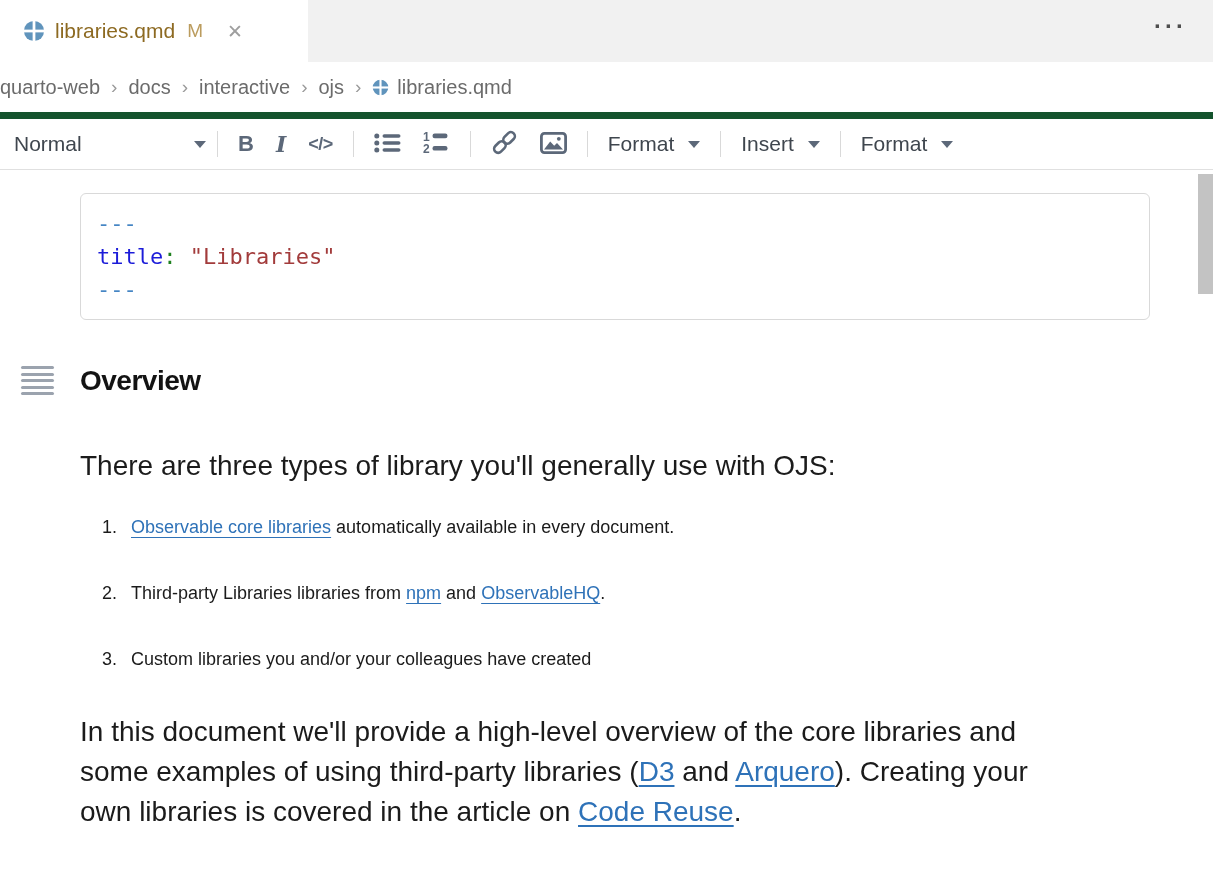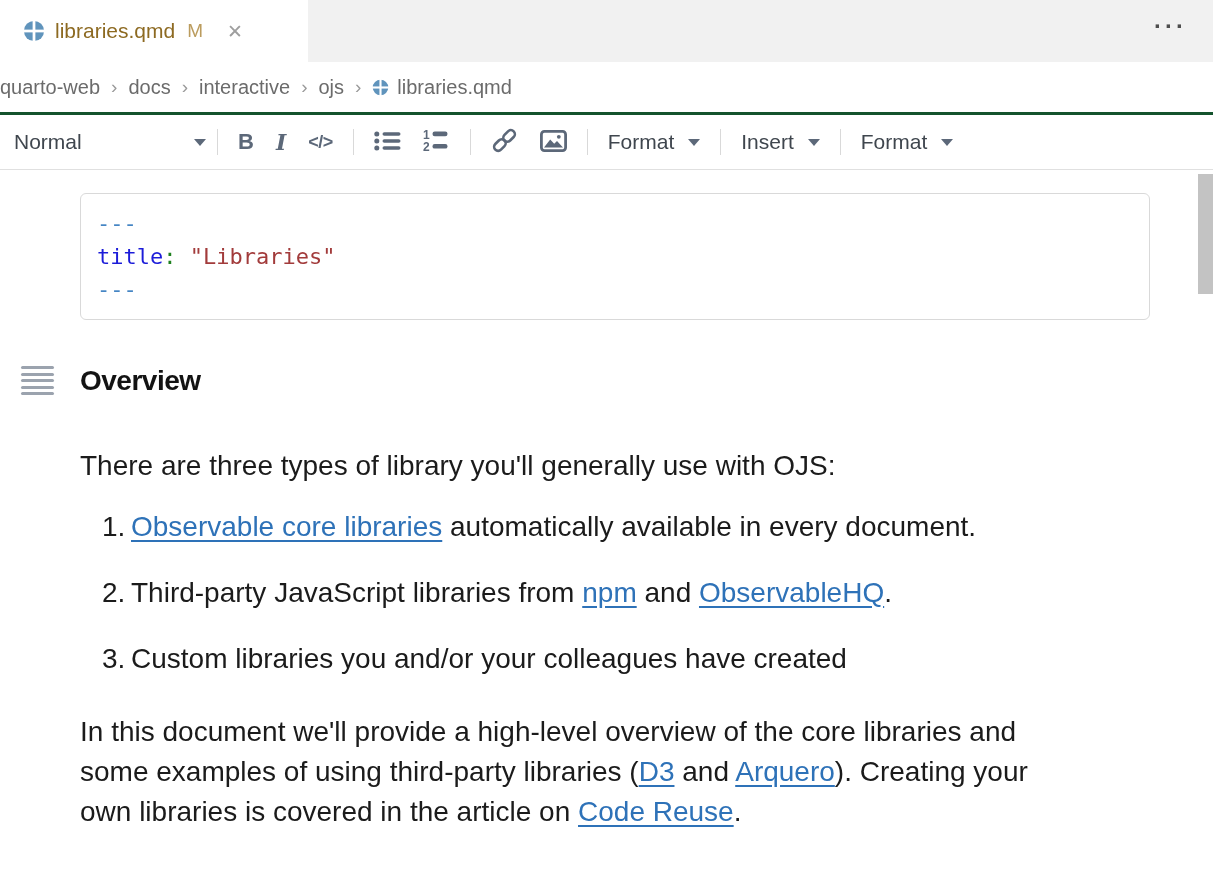--- a/index.html
+++ b/index.html
@@ -19,21 +19,21 @@
          color:#4e4e4e; letter-spacing:3px; cursor:pointer; line-height:1; }
 
   
   .breadcrumb-bar { height:50px; background:#fff; display:flex; align-items:center;
          gap:11px; font-size:20px; color:var(--breadcrumb-text); }
   .crumb { cursor:pointer; }
   .crumb-sep { color:#9a9a9a; font-size:19px; }
   .crumb-file { display:flex; align-items:center; gap:8px; }
 
   
-  .toolbar { height:58px; border-top:3px solid #14532d; border-bottom:1px solid #e0e0e0;
+  .toolbar { height:58px; border-top:7px solid #14532d; border-bottom:1px solid #e0e0e0;
          display:flex; align-items:center; padding:0 12px; background:#fff; }
   .tsep { width:1px; height:26px; background:#d9d9d9; margin:0 9px; flex:0 0 auto; }
   .tbtn { display:flex; align-items:center; justify-content:center; padding:0 11px;
          height:40px; color:var(--toolbar-slate); cursor:pointer; background:none; border:none; }
   .style-select { width:196px; display:flex; align-items:center; justify-content:space-between;
          padding:0 2px; cursor:pointer; }
   .menu-btn { gap:14px; }
   .tlabel { font-size:21px; color:var(--toolbar-text); }
   .caret { width:0; height:0; border-left:6px solid transparent; border-right:6px solid transparent;
          border-top:7px solid var(--toolbar-slate); }
@@ -55,21 +55,21 @@
   .tok-key    { color:var(--yaml-key); }
   .tok-colon  { color:var(--yaml-colon); }
   .tok-string { color:var(--yaml-string); }
   .tok-plain  { color:var(--yaml-plain); }
 
   .doc-heading { margin-top:38px; font-size:28px; font-weight:700; color:#131313;
          line-height:46px; letter-spacing:-0.5px; }
   .para { margin-top:40px; font-size:28px; line-height:40px; color:#1b1b1b; }
   .para.intro { margin-top:42px; }
   .para.closing { margin-top:38px; }
-  .doc-list { margin-top:26px; padding-left:22px; font-size:28px; color:#1b1b1b; }
+  .doc-list { margin-top:26px; padding-left:22px; font-size:18px; color:#1b1b1b; }
   .list-item { line-height:30px; margin-bottom:36px; }
   .list-item .marker { display:inline-block; min-width:29px; }
   .link { color:var(--link); text-decoration:underline; text-underline-offset:4px; cursor:pointer; }
 
   
   .scroll-track { position:absolute; right:0; top:171px; width:15px; height:718px; }
   .scroll-thumb { position:absolute; top:3px; right:0; width:15px; height:120px;
          background:var(--scrollbar-thumb); }
 </style>
 </head>
@@ -201,21 +201,21 @@
       <div><span class="tok-key">title</span><span class="tok-colon">:</span><span class="tok-plain"> </span><span class="tok-string">"Libraries"</span></div>
       <div><span class="tok-delim">---</span></div>
     </div>
 
   <div class="doc-heading">Overview</div>
 
   <p class="para intro"><span class="">There are three types of library you'll generally use with OJS:</span></p>
 
   <div class="doc-list">
       <div class="list-item"><span class="marker">1.</span><span class="link">Observable core libraries</span><span class=""> automatically available in every document.</span></div>
-      <div class="list-item"><span class="marker">2.</span><span class="">Third-party JavaScript libraries from </span><span class="link">npm</span><span class=""> and </span><span class="link">ObservableHQ</span><span class="">.</span></div>
+      <div class="list-item"><span class="marker">2.</span><span class="">Third-party Libraries libraries from </span><span class="link">npm</span><span class=""> and </span><span class="link">ObservableHQ</span><span class="">.</span></div>
       <div class="list-item"><span class="marker">3.</span><span class="">Custom libraries you and/or your colleagues have created</span></div>
     </div>
 
   <p class="para closing"><span class="">In this document we'll provide a high-level overview of the core libraries and</span><br><span class="">some examples of using third-party libraries (</span><span class="link">D3</span><span class=""> and </span><span class="link">Arquero</span><span class="">). Creating your</span><br><span class="">own libraries is covered in the article on </span><span class="link">Code Reuse</span><span class="">.</span></p>
 </div>
 
 <div class="scroll-track">
   <div class="scroll-thumb"></div>
 </div>
 

